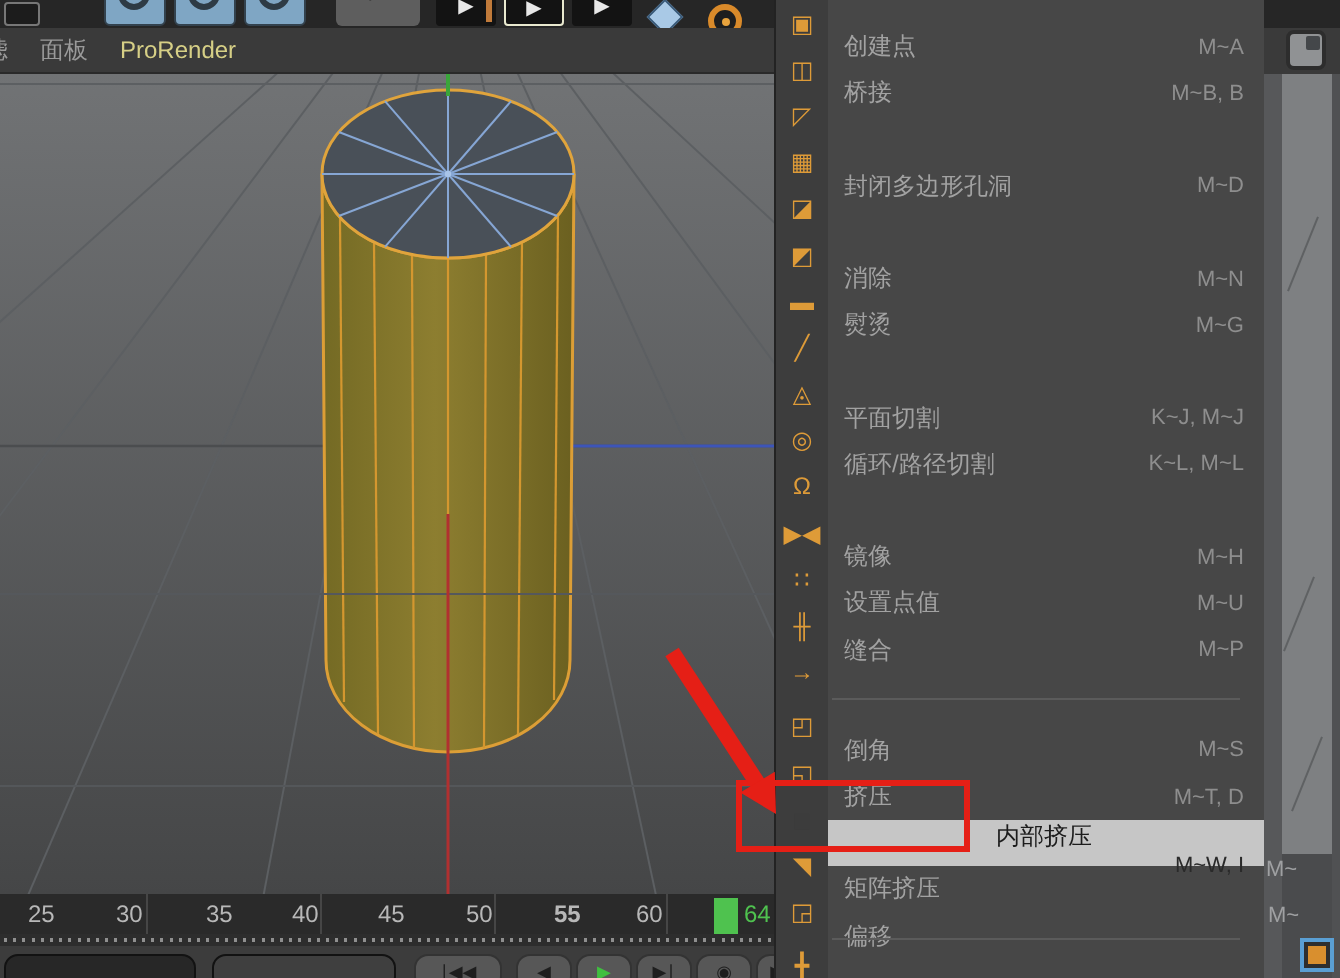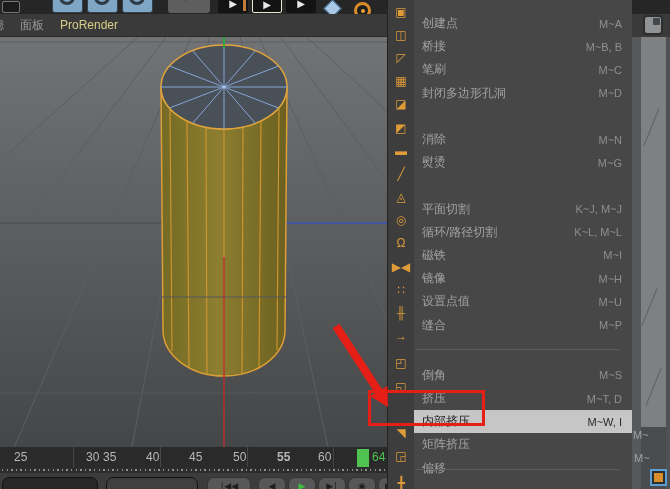--- a/index.html
+++ b/index.html
@@ -67,21 +67,21 @@
 
   
   #menu{position:absolute;left:387px;top:0;width:245px;height:489px;z-index:3;
     background:linear-gradient(90deg,#3d3d3d 0,#3d3d3d 26px,#474747 26px);
     border-left:1px solid #232323;overflow:hidden;}
   .mi{display:flex;align-items:center;height:23.2px;cursor:default;}
   .mi-icon{flex:0 0 26px;text-align:center;color:#de9b38;font-size:12px;line-height:1;}
   .mi-body{flex:1;display:flex;align-items:center;height:100%;padding:0 10px 0 8px;margin-top:24px;}
   .mi-label{color:#a2a2a2;font-size:12px;white-space:nowrap;}
   .mi-key{margin-left:auto;color:#8e8e8e;font-size:11px;white-space:nowrap;text-align:right;}
-  .mi.hl .mi-body{background:#c6c6c6;}
+  .mi.hl .mi-body{background:#c6c6c6;flex-direction:column;}
   .mi.hl .mi-label{color:#1c1c1c;}
   .mi.hl .mi-key{color:#2a2a2a;}
   .mi.hl .mi-icon{color:#3c3c3c;}
   .msep{height:3px;position:relative;}
   .msep div{margin:1px 12px 0 28px;border-top:1px solid #5b5b5b;}
 
   
   #redbox{position:absolute;left:368px;top:390px;width:117px;height:36px;border:3px solid #e51f16;z-index:5;}
   #arrow{position:absolute;left:0;top:0;z-index:5;pointer-events:none;}
 </style>
@@ -181,21 +181,21 @@
     <line x1="224" y1="0" x2="224" y2="11" stroke="#3aa53a" stroke-width="2"></line>
   </svg>
 
   <div id="timeline">
     <div class="tl-tick" style="left:73px;"></div>
     <div class="tl-tick" style="left:160px;"></div>
     <div class="tl-tick" style="left:247px;"></div>
     <div class="tl-tick" style="left:333px;"></div>
     <div id="tl-nums">
         <span class="tl-num" style="left: 14px; text-align: center;">25</span>
-        <span class="tl-num" style="left: 58px; margin-left: 28px;">30</span>
+        <span class="tl-num" style="left: 58px;">30</span>
         <span class="tl-num" style="left: 103px;">35</span>
         <span class="tl-num" style="left: 146px;">40</span>
         <span class="tl-num" style="left: 189px;">45</span>
         <span class="tl-num" style="left: 233px;">50</span>
         <span class="tl-num" style="left: 277px; font-weight: bold;">55</span>
         <span class="tl-num" style="left: 318px;">60</span>
       </div>
     <div id="tl-marker" style="left:357px;"></div>
     <span id="tl-frame" style="left:372px;">64</span>
   </div>
@@ -245,24 +245,20 @@
       </div>
       <div class="mi">
         <span class="mi-icon">◫</span>
         <div class="mi-body">
           <span class="mi-label">桥接</span>
           <span class="mi-key">M~B, B</span>
         </div>
       </div>
       <div class="mi">
         <span class="mi-icon">◸</span>
-        <div class="mi-body">
-          <span class="mi-label">笔刷</span>
-          <span class="mi-key">M~C</span>
-        </div>
       </div>
       <div class="mi">
         <span class="mi-icon">▦</span>
         <div class="mi-body">
           <span class="mi-label">封闭多边形孔洞</span>
           <span class="mi-key">M~D</span>
         </div>
       </div>
       <div class="mi">
         <span class="mi-icon">◪</span>
@@ -293,24 +289,20 @@
       </div>
       <div class="mi">
         <span class="mi-icon">◎</span>
         <div class="mi-body">
           <span class="mi-label">循环/路径切割</span>
           <span class="mi-key">K~L, M~L</span>
         </div>
       </div>
       <div class="mi">
         <span class="mi-icon">Ω</span>
-        <div class="mi-body">
-          <span class="mi-label">磁铁</span>
-          <span class="mi-key">M~I</span>
-        </div>
       </div>
       <div class="mi">
         <span class="mi-icon">▶◀</span>
         <div class="mi-body">
           <span class="mi-label">镜像</span>
           <span class="mi-key">M~H</span>
         </div>
       </div>
       <div class="mi">
         <span class="mi-icon">∷</span>

